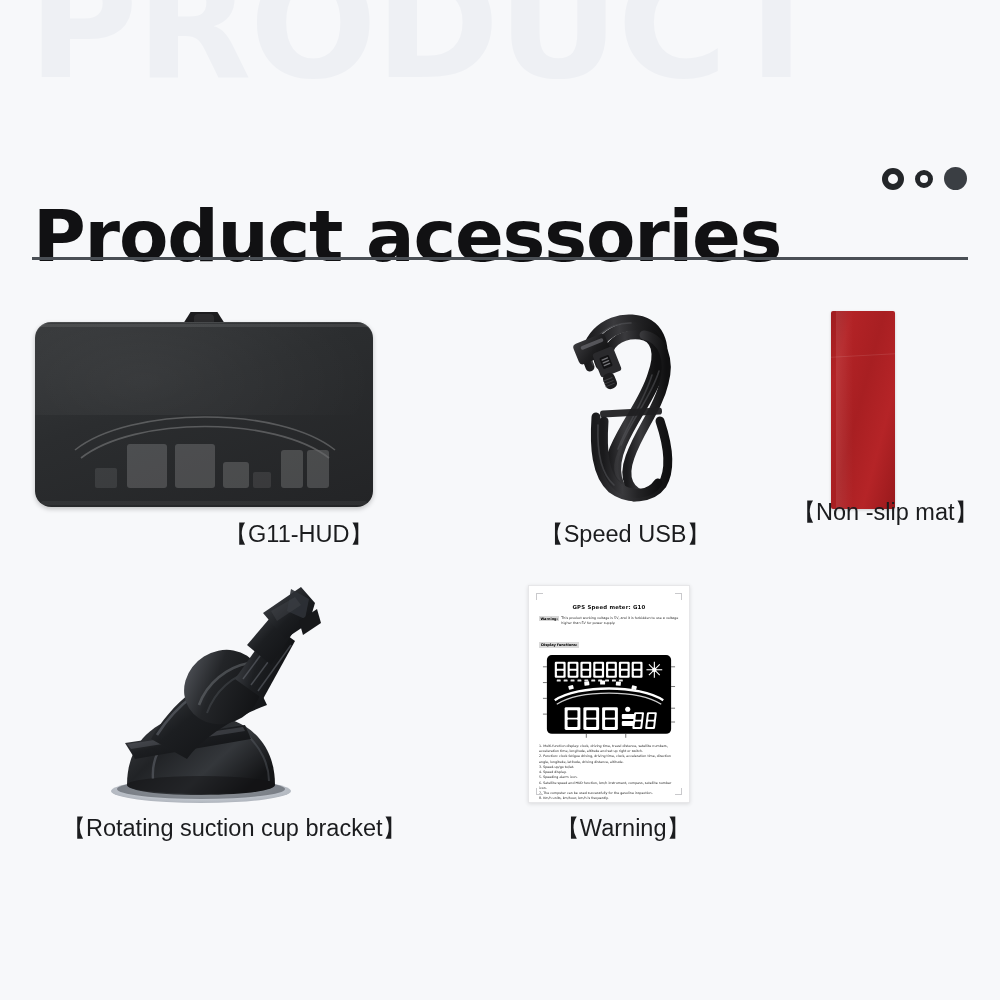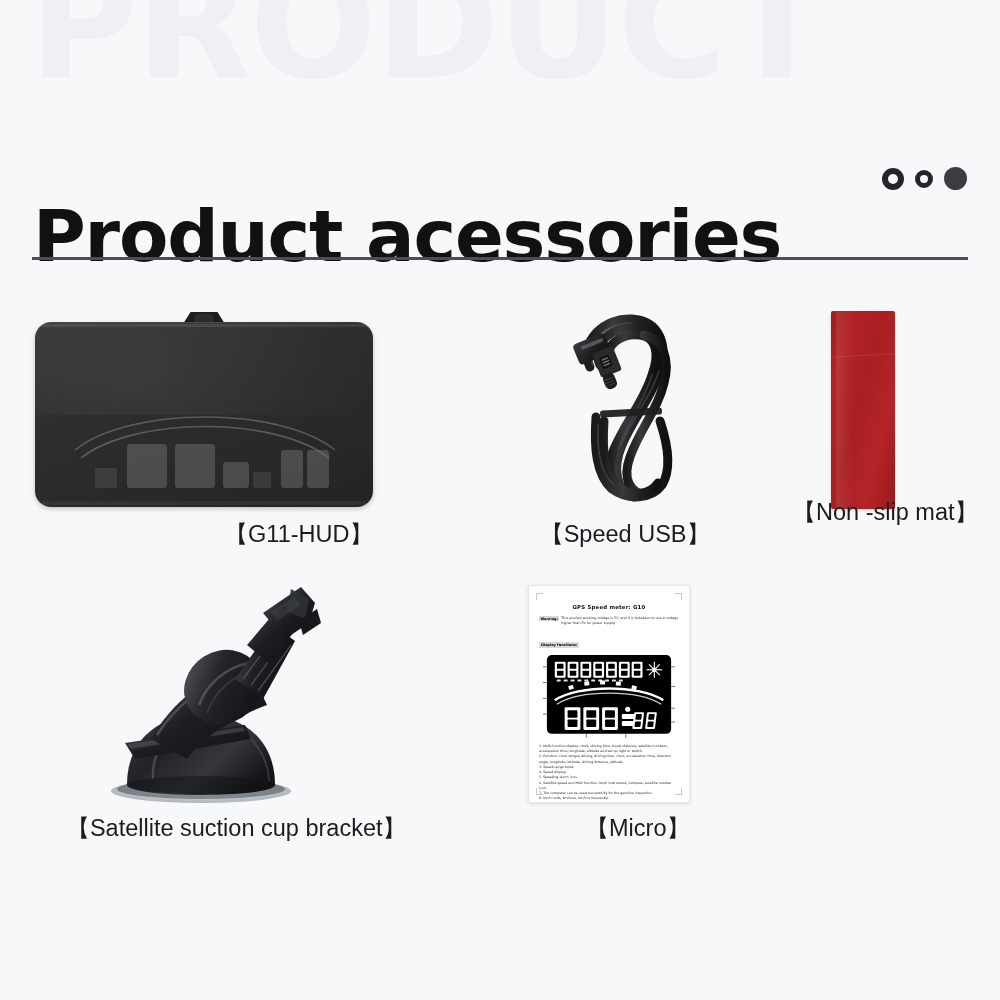--- a/index.html
+++ b/index.html
@@ -460,21 +460,21 @@
     </g>
 
     <path d="M152 62 L 186 22 L 206 38 L 176 82 Z" fill="url(#arm)"></path>
 
     <path d="M168 30 L 206 4 L 220 20 L 214 40 L 190 56 Z" fill="url(#clamp)"></path>
     <path d="M196 6 L 214 16 L 210 36 L 192 28 Z" fill="#2e3136" opacity="0.9"></path>
     <path d="M176 28 L 200 14 L 206 22 L 182 38 Z" fill="#4a4e54" opacity="0.35"></path>
     <path d="M204 38 L 222 26 L 226 40 L 208 52 Z" fill="#17181a"></path>
   </svg>
 </div>
-<div class="caption" style="left:16px; top:812px; width:390px;">【Satellite suction cup bracket】</div>
+<div class="caption" style="left:16px; top:812px; width:390px;">【Rotating suction cup bracket】</div>
 
 <div class="manual-wrap">
   <span class="m-corner m-c1"></span>
   <span class="m-corner m-c2"></span>
   <span class="m-corner m-c3"></span>
   <span class="m-corner m-c4"></span>
 
   <div class="m-title">GPS Speed meter: G10</div>
 
   <div class="m-warn-row">
@@ -598,13 +598,13 @@
     <li>3. Speed-up/go to/let.</li>
     <li>4. Speed display.</li>
     <li>5. Speeding alarm icon.</li>
     <li>6. Satellite speed and HUD function, km/h instrument, compass, satellite number icon.</li>
     <li>7. The computer can be used successfully for the gasoline inspection.</li>
     <li>8. Km/h units, km/hour, km/h is frequently.</li>
     <li>9. The GPS speed has more image flashing before it can be used normally.</li>
 
   </ul>
 </div>
-<div class="caption" style="left:528px; top:812px; width:162px;">【Micro】</div>
+<div class="caption" style="left:528px; top:812px; width:162px;">【Warning】</div>
 
 </body></html>

